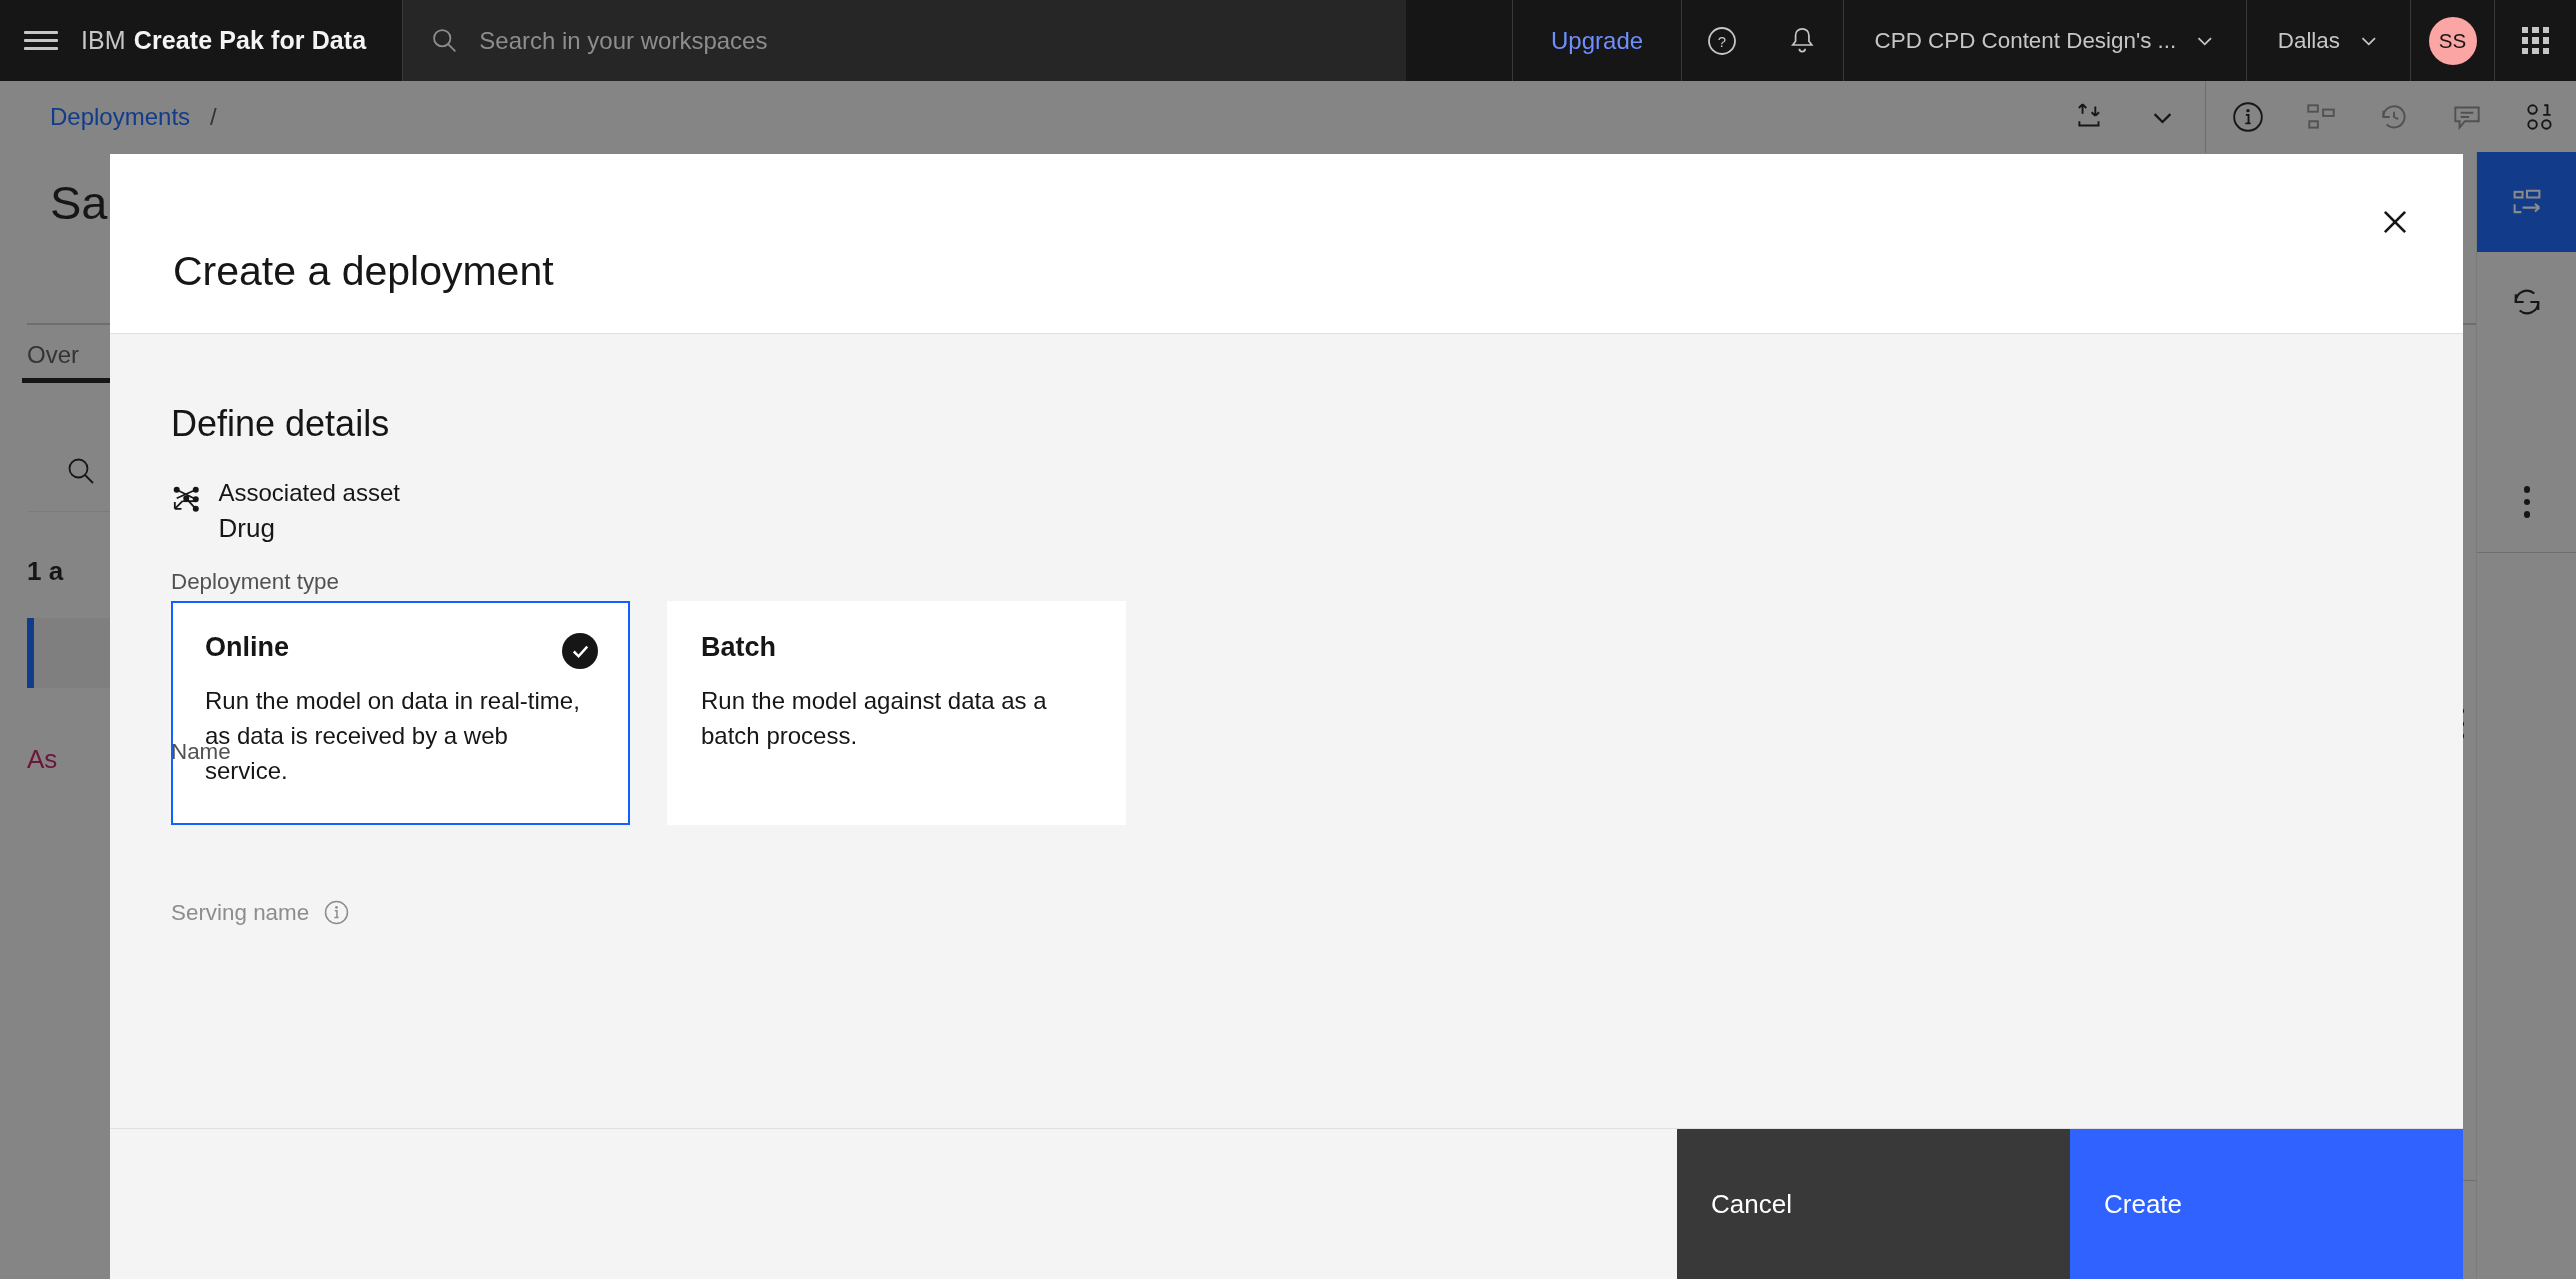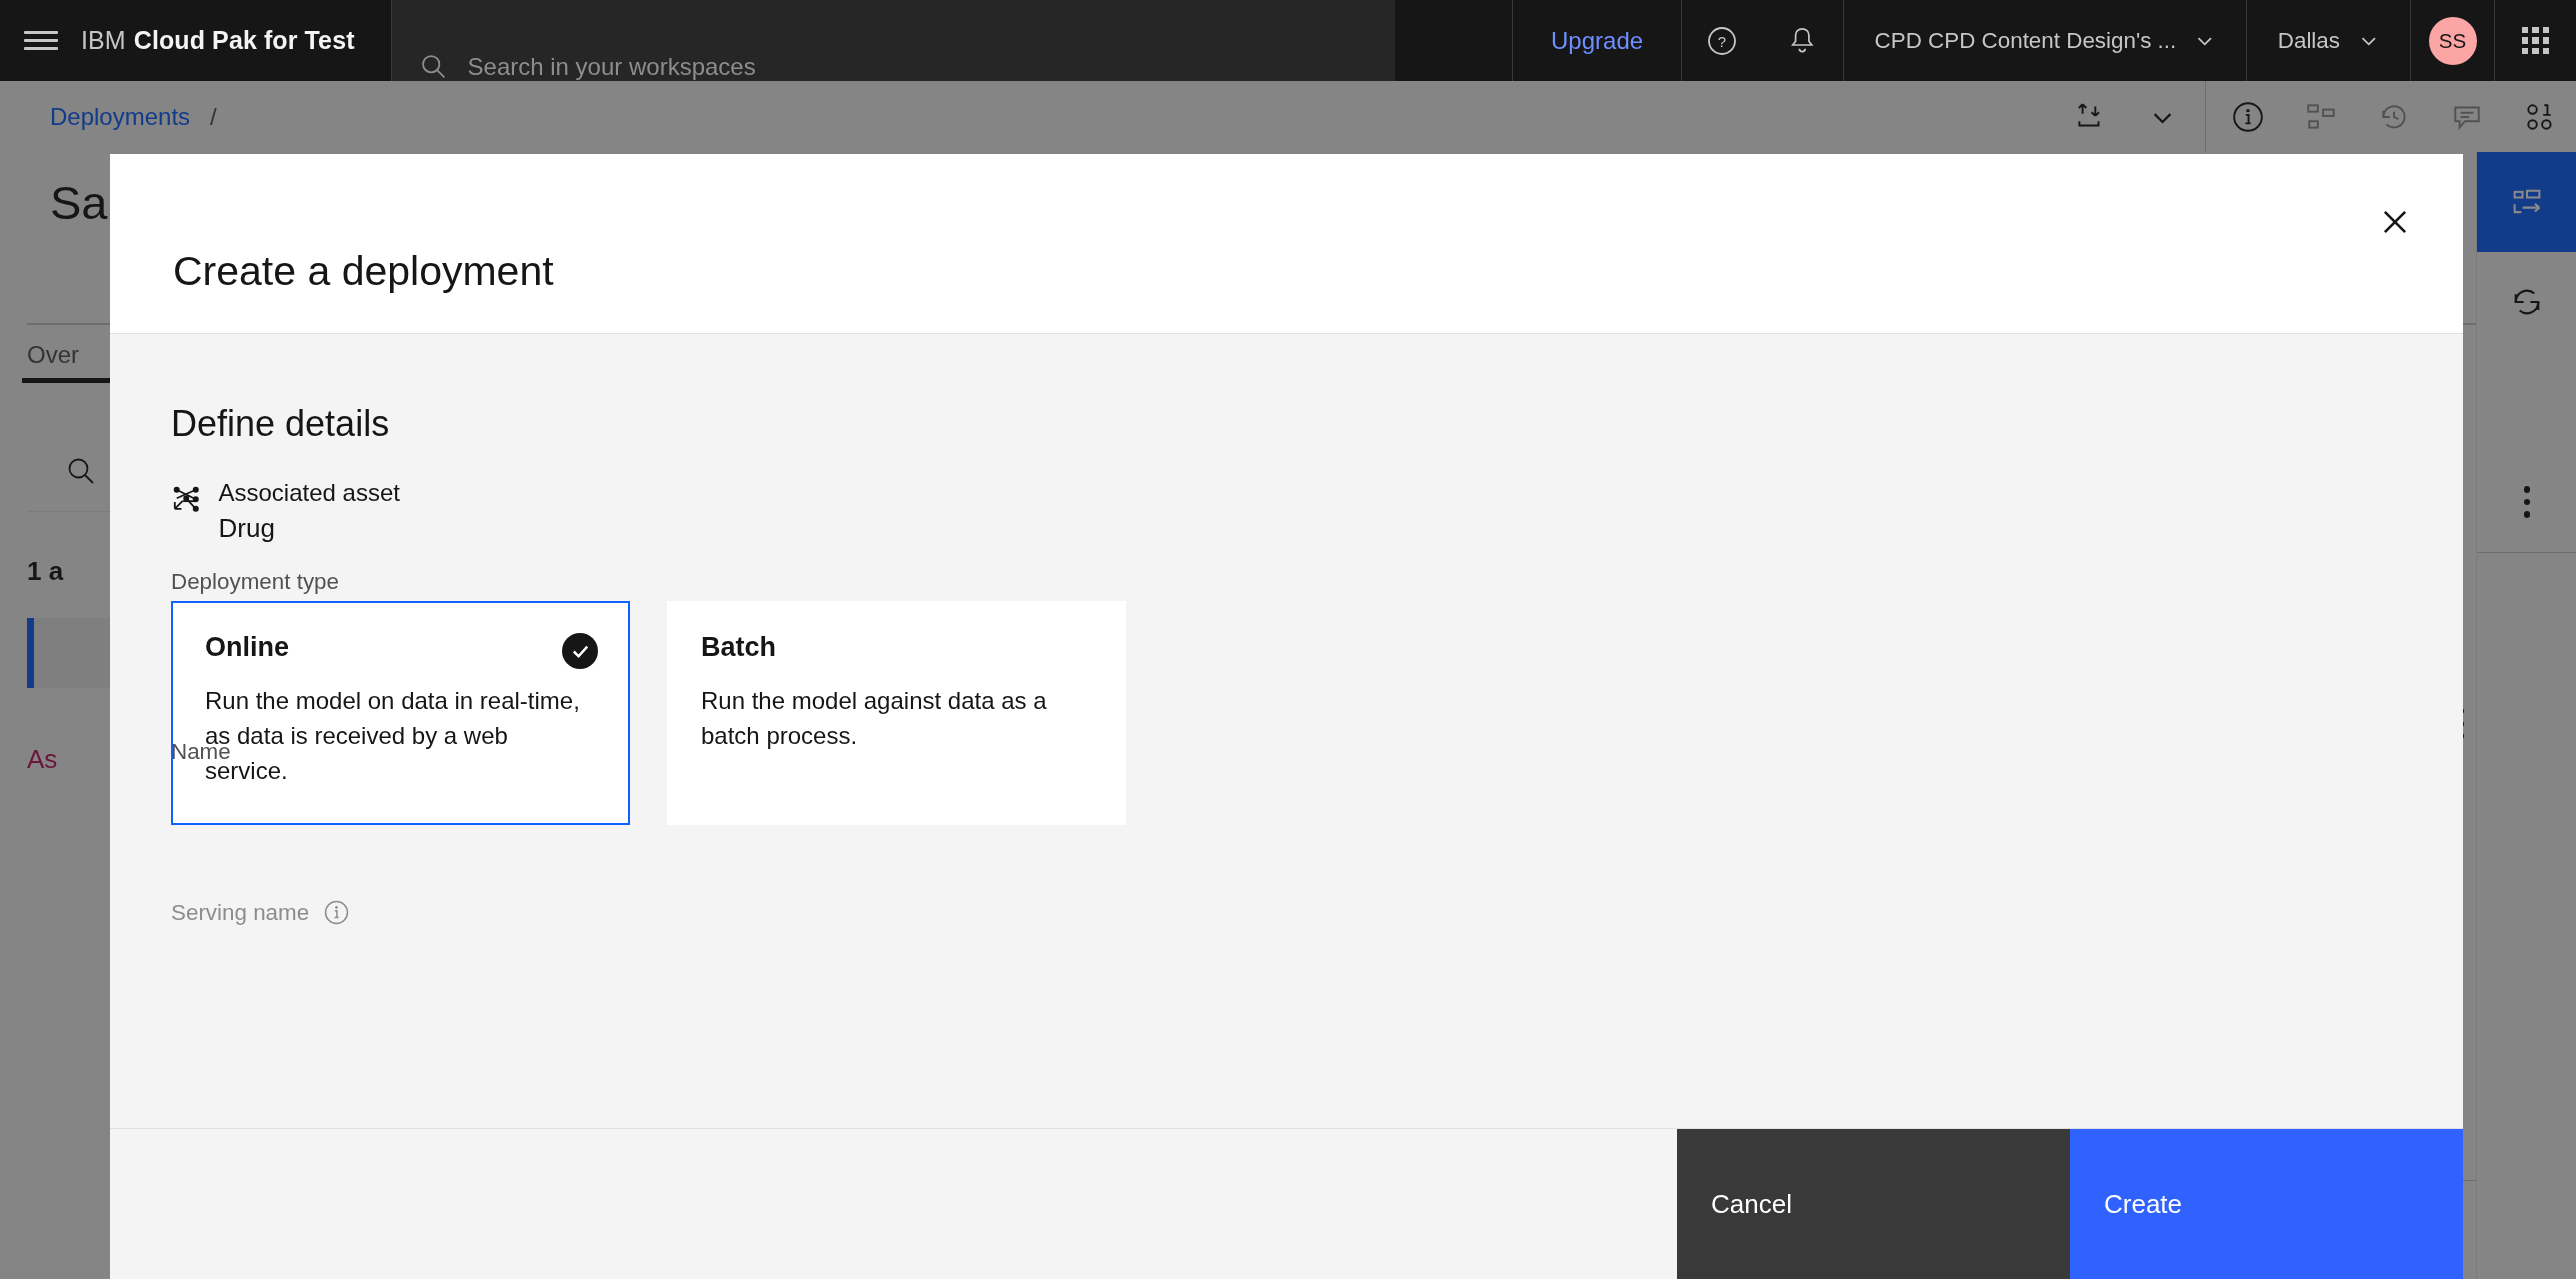--- a/index.html
+++ b/index.html
@@ -24,21 +24,21 @@
   .tb-hamburger .bars i {
     display: block; height: 2.7px; background: #c6c6c6; margin: 5.4px 0; border-radius: 0.9px;
   }
   .tb-brand {
     display: flex; align-items: center; font-size: 25px; color: #f4f4f4;
     padding-right: 36px; letter-spacing: 0.1px;
   }
   .tb-brand .light { font-weight: 400; color: #c6c6c6; margin-right: 8px; }
   .tb-brand .bold { font-weight: 700; color: #f4f4f4; }
   .tb-search {
-    flex: 0 0 1004px; display: flex; align-items: flex-end; gap: 20px;
+    flex: 0 0 1004px; display: flex; align-items: center; gap: 20px;
     background: #262626; padding-left: 27px; border-left: 0.9px solid #393939;
   }
   .tb-search .ph { color: #8d8d8d; font-size: 24px; }
   .tb-spacer { flex: 1 1 auto; background: #161616; }
   .tb-upgrade {
     display: flex; align-items: center; padding: 0 38px; color: #6f8fff;
     font-size: 24px; border-left: 0.9px solid #393939;
   }
   .tb-icon {
     width: 81px; display: flex; align-items: center; justify-content: center;
@@ -217,21 +217,21 @@
   <div class="topbar">
     <div class="tb-hamburger">
       <div class="bars">
           <i></i>
           <i></i>
           <i></i>
         </div>
     </div>
     <div class="tb-brand">
       <span class="light">IBM</span>
-      <span class="bold">Cloud Pak for Test</span>
+      <span class="bold">Create Pak for Data</span>
     </div>
     <div class="tb-search">
       <span>
         <svg width="29" height="29" viewBox="0 0 32 32">
             <circle cx="13.5" cy="13.5" r="9" fill="none" stroke="#8d8d8d" stroke-width="2"></circle>
             <line x1="20" y1="20" x2="28" y2="28" stroke="#8d8d8d" stroke-width="2"></line>
           </svg>
       </span>
       <span class="ph">Search in your workspaces</span>
     </div>

